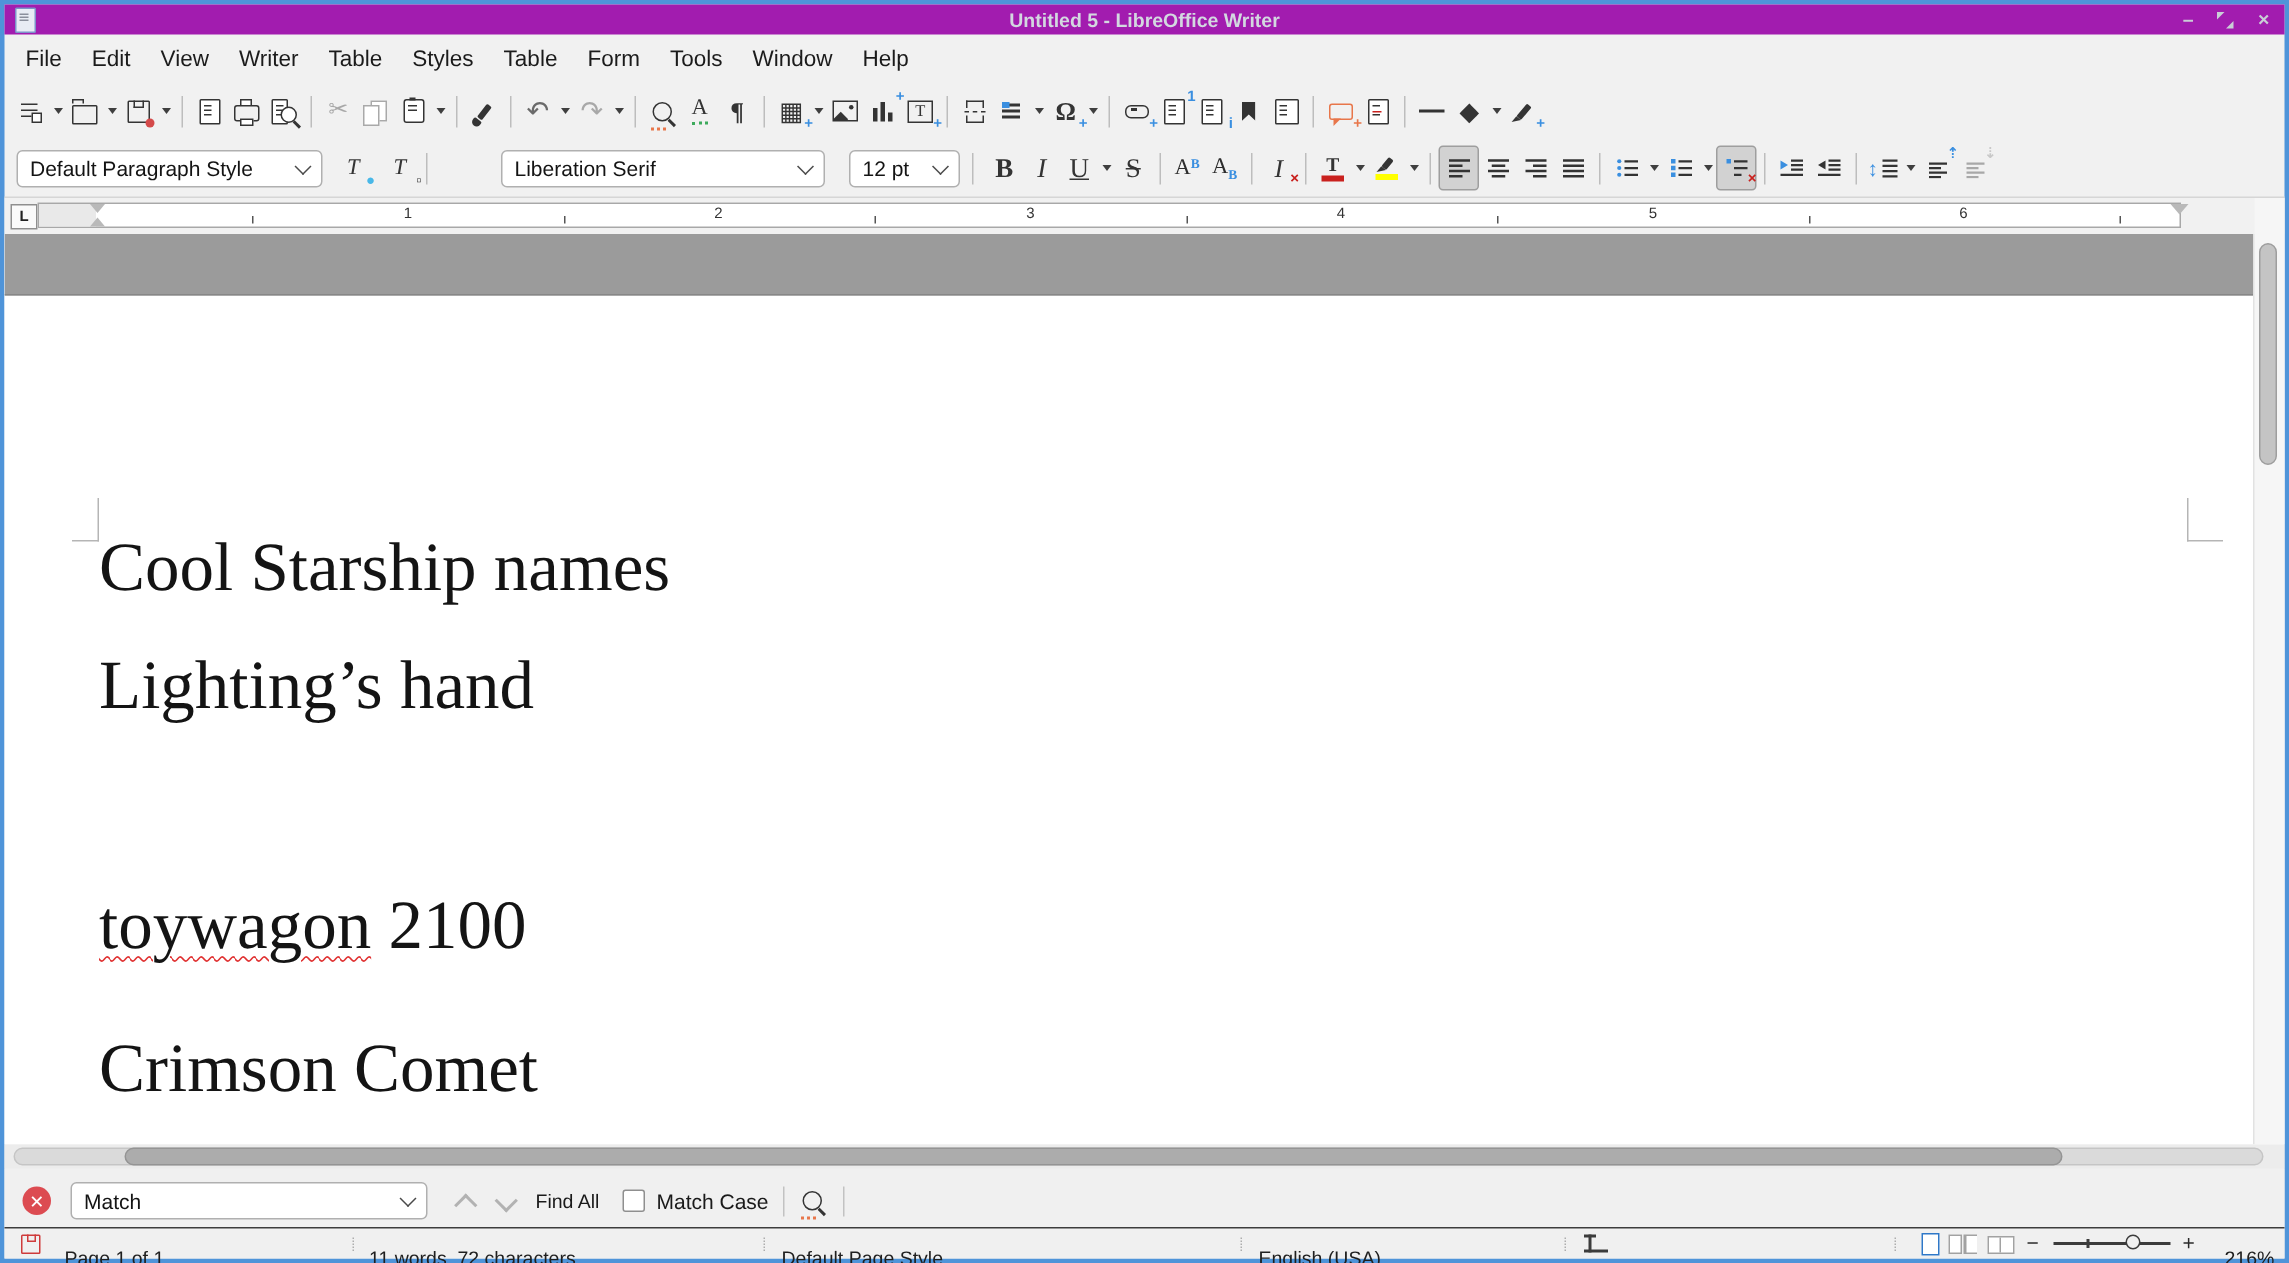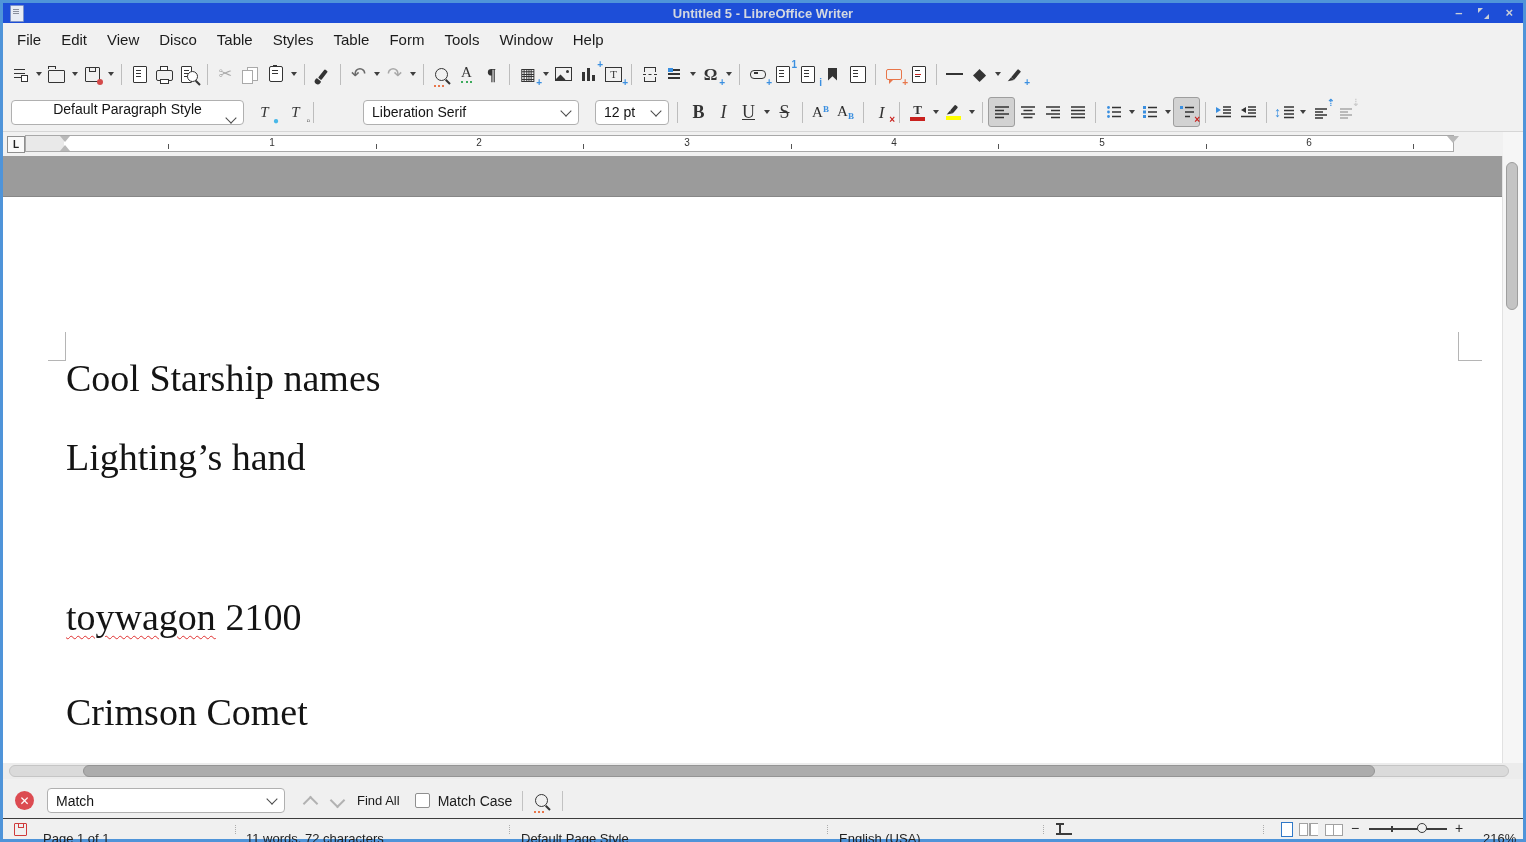--- a/index.html
+++ b/index.html
@@ -1,19 +1,19 @@
 <!DOCTYPE html>
 <html><head>
 <meta charset="utf-8">
 <style>
   html,body{margin:0;padding:0;width:1526px;height:842px;overflow:hidden;font-family:"Liberation Sans","DejaVu Sans",sans-serif;}
   #window{width:1526px;height:842px;box-sizing:border-box;border:3px solid #4f94d9;display:flex;flex-direction:column;background:#f1f1f1;}
 
   
-  .titlebar{height:20px;background:#1d4ed8;position:relative;display:flex;align-items:center;flex:0 0 20px;padding-left:44px;}
+  .titlebar{height:20px;background:#a21caf;position:relative;display:flex;align-items:center;flex:0 0 20px;padding-left:44px;}
   .win-icon{position:absolute;left:7px;top:2px;width:12px;height:15px;background:#e8ecf4;border-radius:1px;border:1px solid #7d93c9;}
   .win-icon::before{content:"";position:absolute;left:2px;top:3px;width:6px;height:1px;background:#8a8f9c;box-shadow:0 2px 0 #8a8f9c,0 4px 0 #8a8f9c;}
   .win-title{position:absolute;left:0;right:0;text-align:center;color:#d3d8e0;font-size:13px;font-weight:bold;}
   .win-controls{margin-left:auto;display:flex;align-items:center;gap:16px;padding-right:10px;z-index:2;color:#c9ced6;font-size:13px;font-weight:bold;}
   .win-controls span{cursor:default;line-height:20px;}
   .restore{position:relative;width:11px;height:11px;}
   .restore::before{content:"";position:absolute;left:0;top:0;border-top:5px solid #c9ced6;border-right:5px solid transparent;}
   .restore::after{content:"";position:absolute;right:0;bottom:0;border-bottom:5px solid #c9ced6;border-left:5px solid transparent;}
 
   
@@ -108,21 +108,21 @@
   .ind-top{position:absolute;left:34px;top:0;width:0;height:0;border-left:5px solid transparent;border-right:5px solid transparent;border-top:6px solid #b9b9b9;}
   .ind-bot{position:absolute;left:34px;bottom:0;width:0;height:0;border-left:5px solid transparent;border-right:5px solid transparent;border-bottom:6px solid #b9b9b9;}
   .ind-right{position:absolute;left:1421px;top:0;width:0;height:0;border-left:6px solid transparent;border-right:6px solid transparent;border-top:7px solid #b9b9b9;}
   .ruler-sb-corner{position:absolute;right:0;top:0;width:20px;height:24px;background:#f6f6f6;}
 
   
   .doc-area{flex:1 1 auto;position:relative;background:#fff;overflow:hidden;}
   .gray-band{position:absolute;top:0;left:0;right:20px;height:40px;background:#9b9b9b;border-bottom:1px solid #878787;}
   .corner-left{position:absolute;left:45px;top:176px;width:17px;height:28px;border-right:1px solid #b5b5b5;border-bottom:1px solid #b5b5b5;}
   .corner-right{position:absolute;left:1455px;top:176px;width:23px;height:28px;border-left:1px solid #b5b5b5;border-bottom:1px solid #b5b5b5;}
-  .para{position:absolute;left:63px;font-family:"Liberation Serif","DejaVu Serif",serif;font-size:38px;line-height:40px;color:#141414;white-space:pre;}
+  .para{position:absolute;left:63px;font-family:"Liberation Serif","DejaVu Serif",serif;font-size:46px;line-height:40px;color:#141414;white-space:pre;}
   .misspelled{text-decoration:underline;text-decoration-style:wavy;text-decoration-color:#e03030;text-decoration-thickness:1px;text-underline-offset:5px;}
   .v-scroll{position:absolute;top:0;right:0;bottom:0;width:20px;background:#f6f6f6;border-left:1px solid #e2e2e2;}
   .v-thumb{position:absolute;top:6px;left:3px;width:12px;height:148px;background:#c4c4c4;border:1px solid #9e9e9e;border-radius:7px;box-sizing:border-box;}
 
   
   .h-scroll{height:16px;position:relative;background:#ececec;flex:0 0 16px;}
   .h-track{position:absolute;left:6px;right:14px;top:2px;height:12px;background:#dadada;border:1px solid #c5c5c5;border-radius:7px;box-sizing:border-box;}
   .h-thumb{position:absolute;left:80px;top:2px;width:1292px;height:12px;background:#acacac;border:1px solid #949494;border-radius:7px;box-sizing:border-box;}
 
   
@@ -164,21 +164,21 @@
       <span>–</span>
       <span class="restore"></span>
       <span>×</span>
     </div>
   </div>
 
   <div class="menubar">
     <span class="menu-item">File</span>
     <span class="menu-item">Edit</span>
     <span class="menu-item">View</span>
-    <span class="menu-item">Disco</span>
+    <span class="menu-item">Writer</span>
     <span class="menu-item">Table</span>
     <span class="menu-item">Styles</span>
     <span class="menu-item">Table</span>
     <span class="menu-item">Form</span>
     <span class="menu-item">Tools</span>
     <span class="menu-item">Window</span>
     <span class="menu-item">Help</span>
   </div>
 
   <div class="toolbar">
@@ -332,21 +332,21 @@
     <span class="dd">
         <i class="car"></i>
       </span>
     <span class="tb-btn">
         <i class="i-pen"></i>
         <span class="bplus">+</span>
       </span>
   </div>
 
   <div class="toolbar toolbar2">
-    <span class="combo" style="width:233px;margin-left:3px;flex-direction:column;">
+    <span class="combo" style="width:204px;margin-left:3px;">
         <span>Default Paragraph Style</span>
         <i class="chev"></i>
       </span>
     <span class="tb-btn" style="margin-left:8px;">
         <span class="glyph serifg" style="font-size:15px;font-style:italic;">T</span>
         <span class="bplus" style="color:#49b8e8;">●</span>
       </span>
     <span class="tb-btn" style="margin-left:6px;">
         <span class="glyph serifg" style="font-size:15px;font-style:italic;">T</span>
         <span class="bplus" style="color:#343434;">▫</span>

